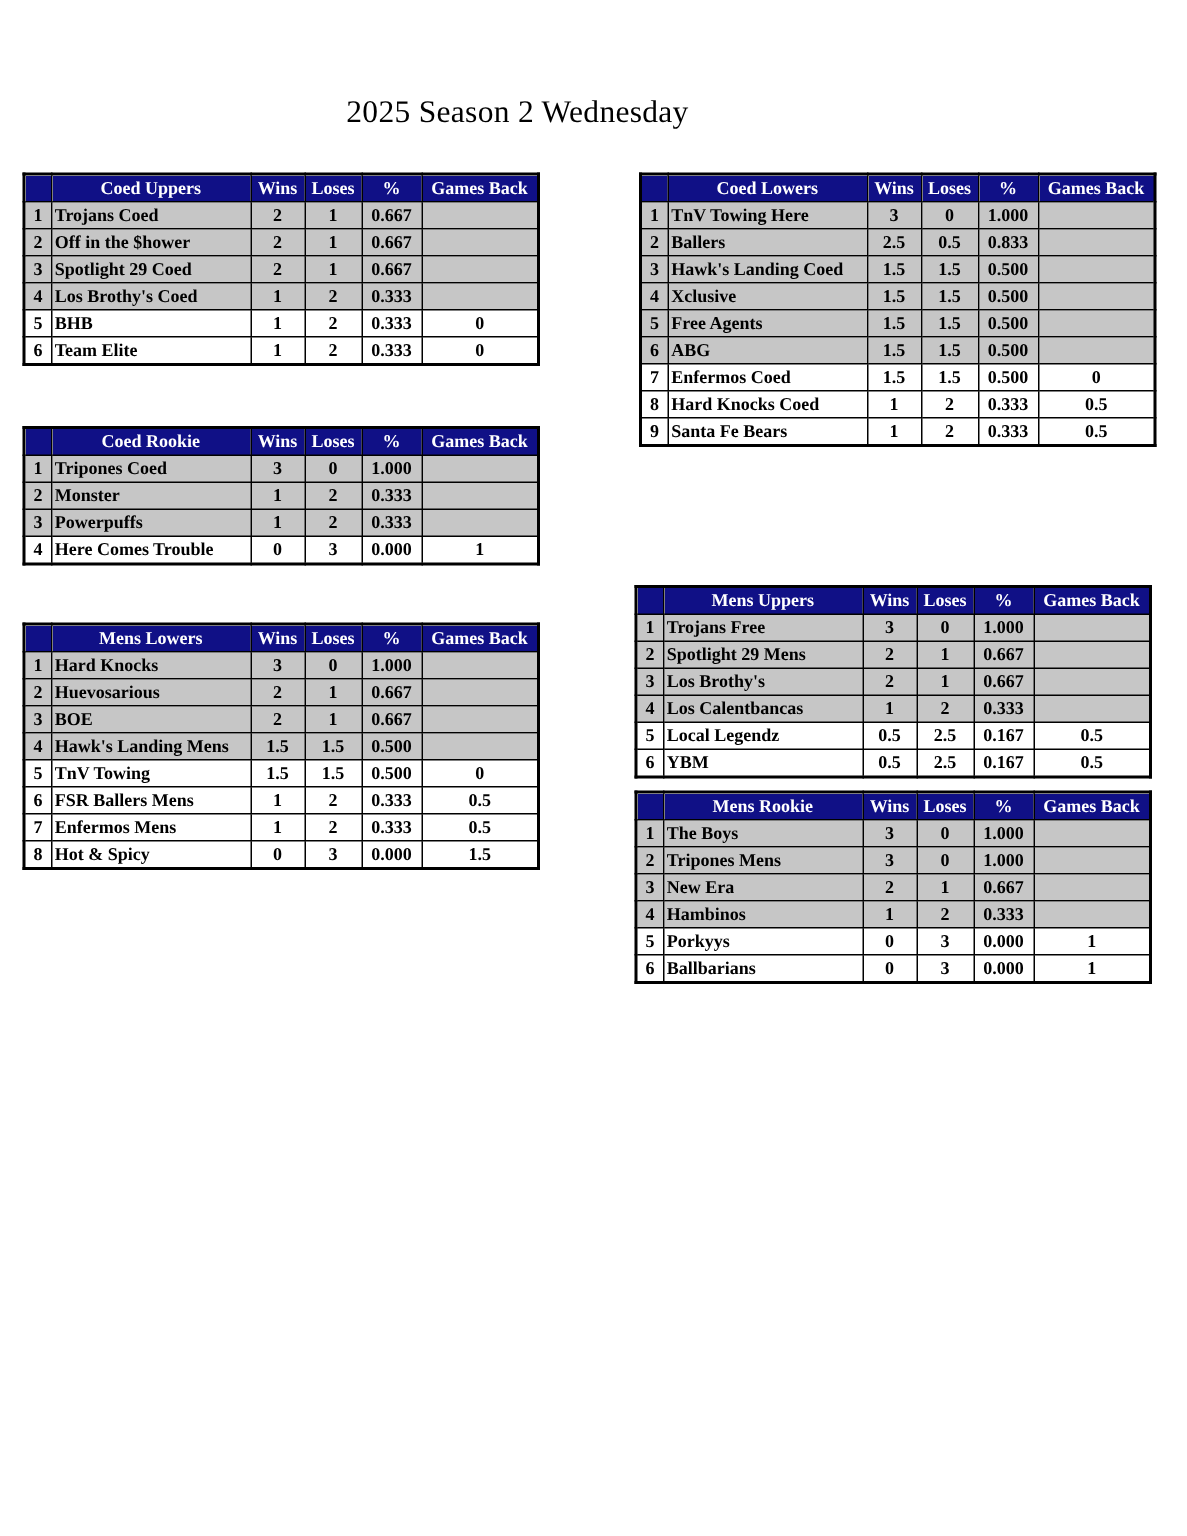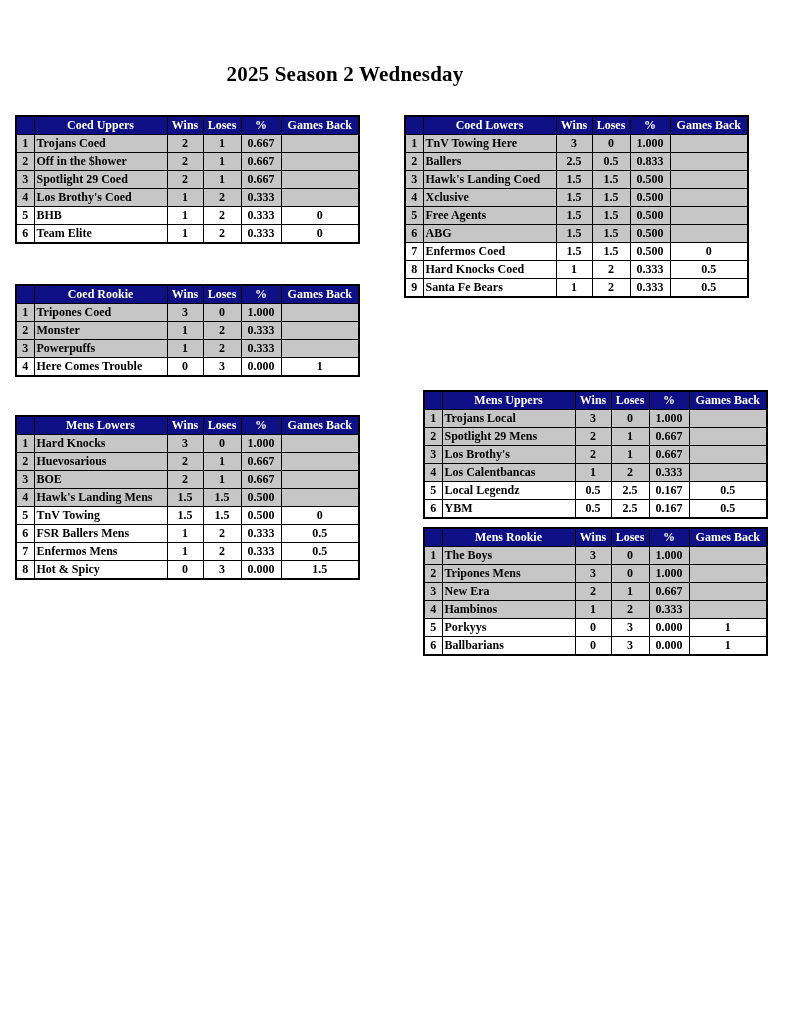--- a/index.html
+++ b/index.html
@@ -9,21 +9,21 @@
     --plain-row:#ffffff;
     --border:#000000;
   }
   html,body{margin:0;padding:0;}
   body{
     width:791px;height:1024px;background:#ffffff;position:relative;
     font-family:"Liberation Serif","DejaVu Serif",serif;color:#000;
   }
   .page-title{
     position:absolute;top:62px;left:0;width:690px;text-align:center;
-    font-size:21px;font-weight:bold;letter-spacing:0.2px;
+    font-size:21px;font-weight:normal;letter-spacing:0.2px;
   }
   table.standings{
     position:absolute;border-collapse:collapse;table-layout:fixed;
     width:343px;font-size:12px;font-weight:bold;
     border:2px solid var(--border);
   }
   table.standings th,table.standings td{
     border:1px solid var(--border);
     height:17px;line-height:17px;
     padding:0 2px;overflow:hidden;white-space:nowrap;
@@ -37,21 +37,21 @@
   col.c-wins{width:36px;}
   col.c-loses{width:38px;}
   col.c-pct{width:40px;}
   col.c-gb{width:78px;}
   td.rank{text-align:center;padding:0 1px;}
   td.team{text-align:left;padding-left:3px;}
   td.num{text-align:center;}
   tr.shaded td{background:var(--shaded-row);}
   tr.plain td{background:var(--plain-row);}
   #t-coed-uppers{left:15px;top:115px;border-radius:18px;}
-  #t-coed-lowers{left:404px;top:115px;}
+  #t-coed-lowers{left:426px;top:115px;}
   #t-coed-rookie{left:15px;top:284px;}
   #t-mens-uppers{left:423px;top:358px;margin-top:32px;}
   #t-mens-lowers{left:15px;top:415px;}
   #t-mens-rookie{left:423px;top:527px;}
 </style>
 </head>
 <body>
 
 <div class="page-title">2025 Season 2 Wednesday</div>
 
@@ -291,21 +291,21 @@
       <th>Mens Uppers</th>
       <th>Wins</th>
       <th>Loses</th>
       <th>%</th>
       <th>Games Back</th>
     </tr>
   </thead>
   <tbody>
       <tr class="shaded">
         <td class="rank">1</td>
-        <td class="team">Trojans Local</td>
+        <td class="team">Trojans Free</td>
         <td class="num">3</td>
         <td class="num">0</td>
         <td class="num">1.000</td>
         <td class="num"></td>
       </tr>
       <tr class="shaded">
         <td class="rank">2</td>
         <td class="team">Spotlight 29 Mens</td>
         <td class="num">2</td>
         <td class="num">1</td>

